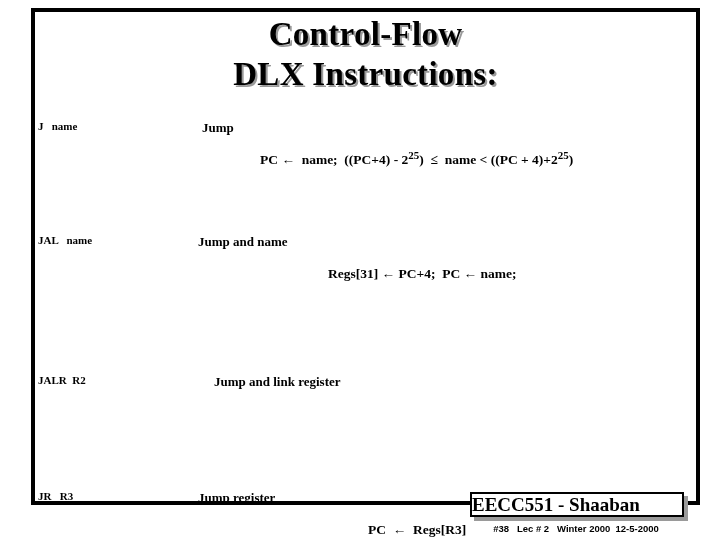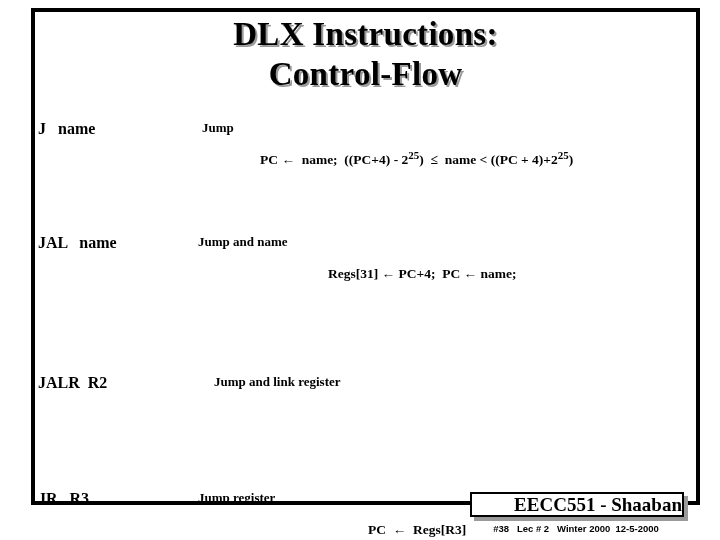--- a/index.html
+++ b/index.html
@@ -55,21 +55,21 @@
   .instr-row {
     position: relative;
     font-weight: bold;
     font-size: 13.5px;
   }
   .instr-row .mnemonic {
     position: absolute;
     left: 0px;
     top: 0px;
     white-space: pre;
-    font-size: 16px;
+    font-size: 11px;
   }
   .instr-row .meaning {
     position: absolute;
     top: 0px;
     white-space: pre;
     font-size: 13px;
   }
   .instr-row .ops {
     position: absolute;
     top: 0px;
@@ -109,21 +109,21 @@
   #footer-plate {
     position: absolute;
     left: 470px;
     top: 492px;
     width: 214px;
     height: 25px;
     background: #ffffff;
     border: 2px solid #000000;
     box-sizing: border-box;
     box-shadow: 4px 4px 0 #9a9a9a;
-    text-align: right;
+    text-align: left;
   }
   #footer-course {
     font-family: "Liberation Serif", serif;
     font-weight: bold;
     font-size: 19px;
     line-height: 21px;
     white-space: nowrap;
   }
   #footer-meta {
     position: absolute;
@@ -137,22 +137,22 @@
     line-height: 11px;
     white-space: pre;
   }
 </style>
 </head>
 <body>
 
 <div id="slide-frame"></div>
 
 <div id="slide-title">
+  <span class="tline">Control-Flow</span>
   <span class="tline">DLX Instructions:</span>
-  <span class="tline">Control-Flow</span>
 </div>
 
 <div id="instruction-table">
 
   <div class="instr-row" id="row-j">
     <span class="mnemonic">J   name</span>
     <span class="meaning">Jump</span>
     <span class="ops">
       <span class="opline"><span>PC </span><span>←</span><span>  name;  ((PC+4) - 2</span><sup>25</sup><span>)  ≤  name &lt; ((PC + 4)+2</span><sup>25</sup><span>)</span></span>
     </span>

